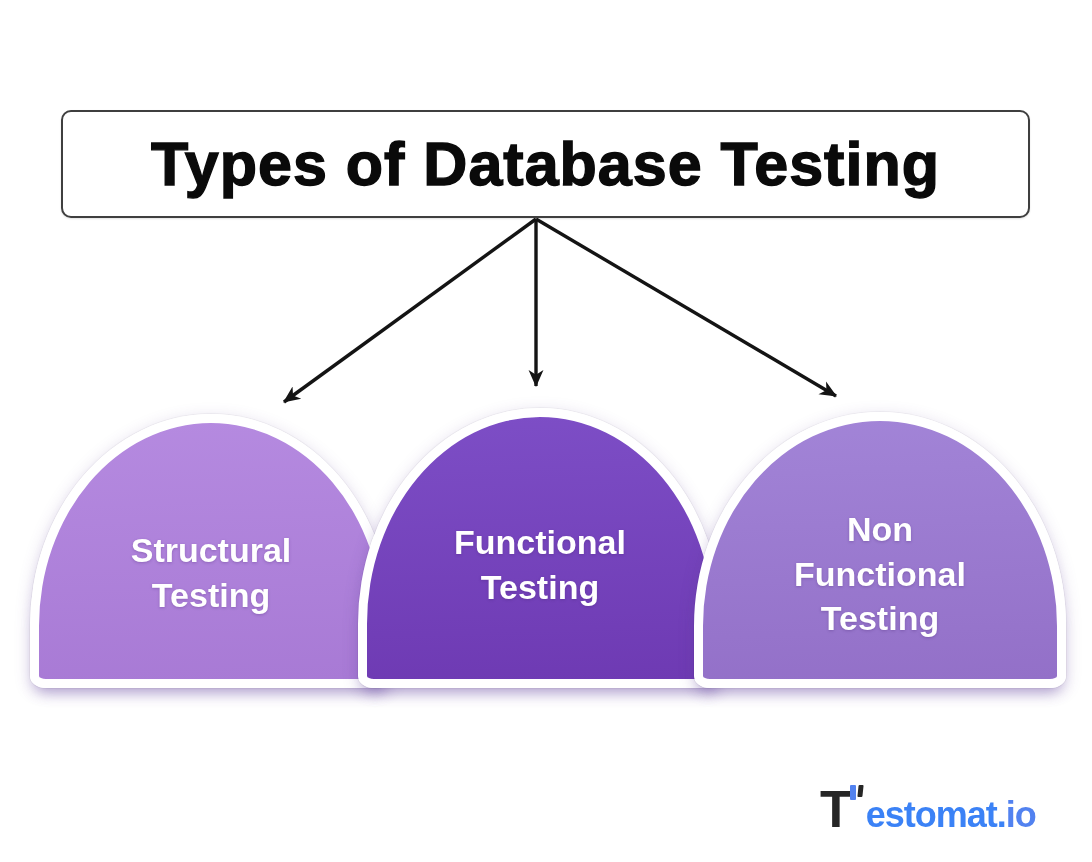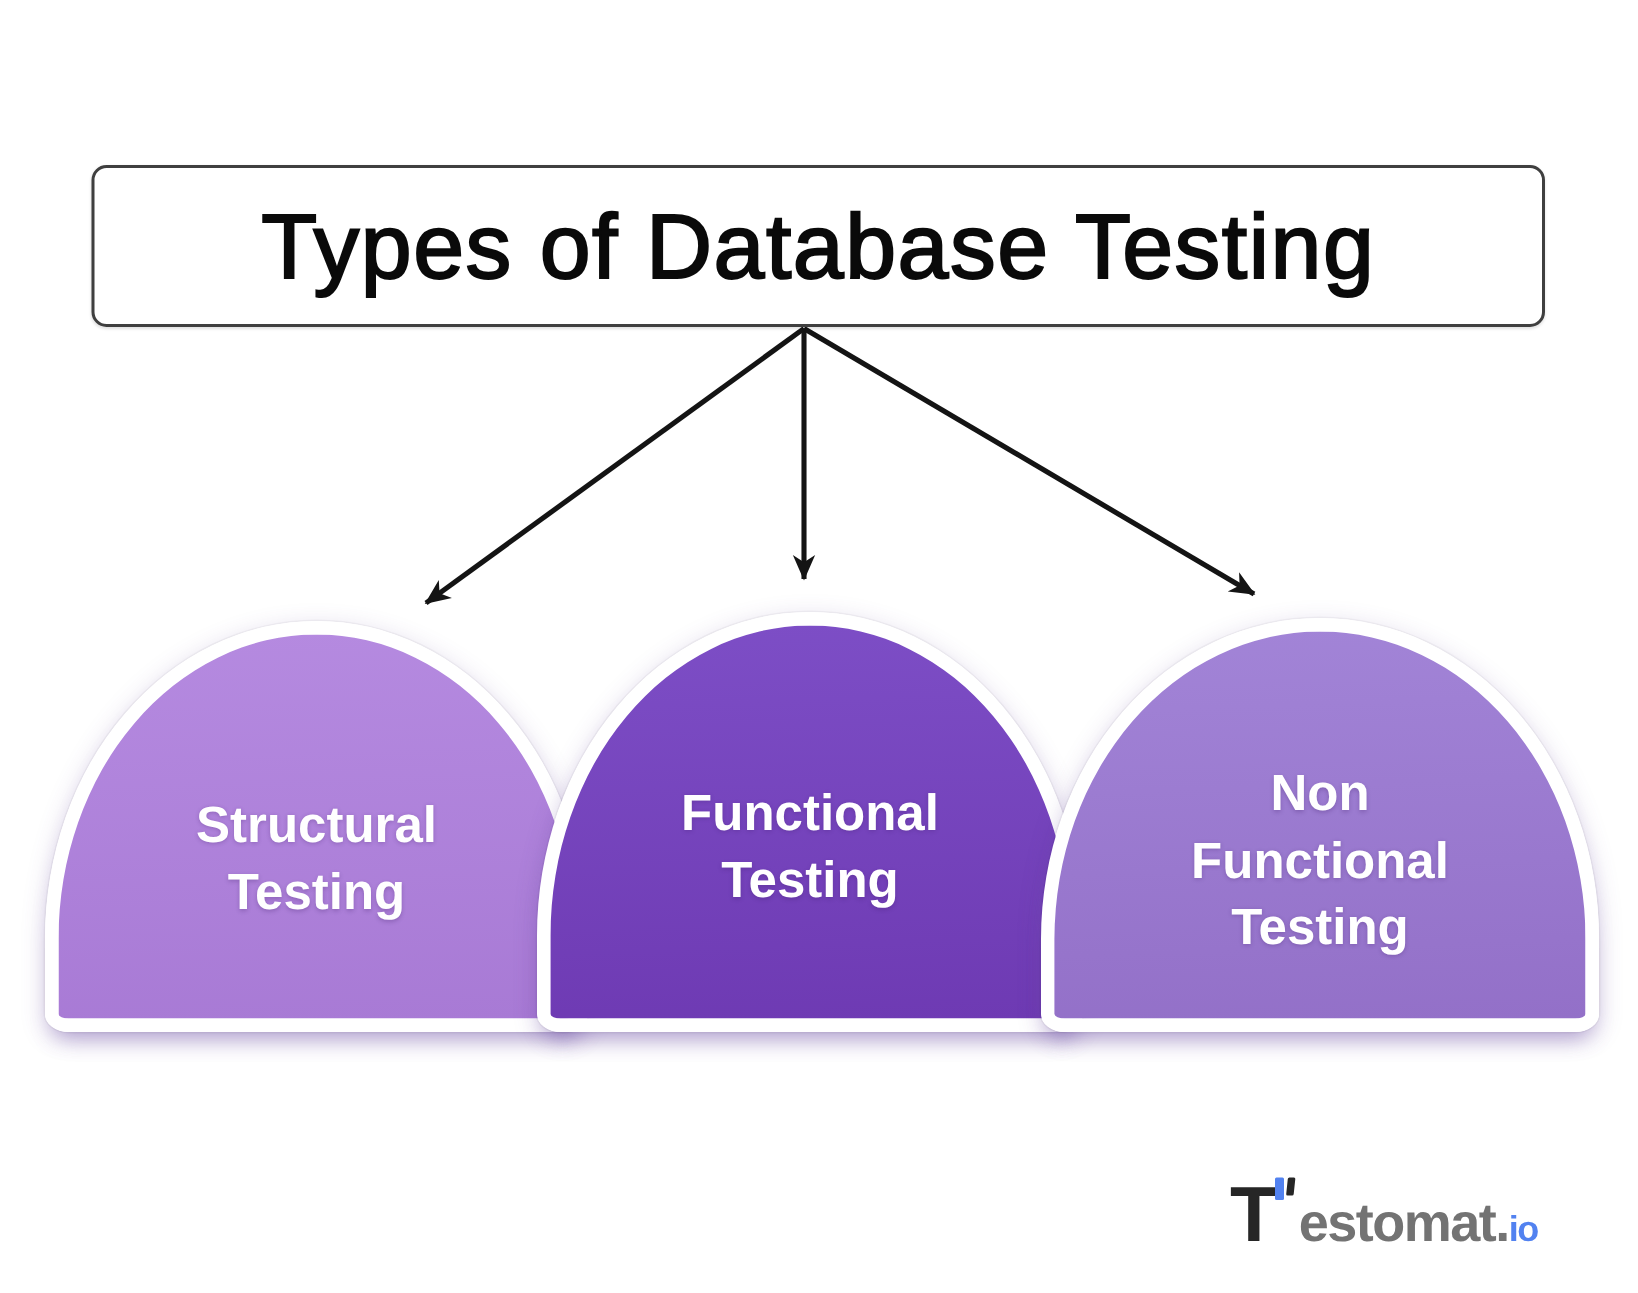--- a/index.html
+++ b/index.html
@@ -28,21 +28,21 @@
     border: 2px solid #3f3f3f;
     border-radius: 10px;
     display: flex;
     align-items: center;
     justify-content: center;
     box-shadow: 0 1px 2px rgba(0,0,0,0.12);
     z-index: 5;
   }
   .title-text {
     font-size: 61px;
-    font-weight: 400;
+    font-weight: 700;
     letter-spacing: 1px;
     color: #0a0a0a;
     -webkit-text-stroke: 1.4px #0a0a0a;
     white-space: nowrap;
   }
 
   
   .arrows {
     position: absolute;
     left: 0;
@@ -135,21 +135,21 @@
     border-radius: 1px;
     transform: skewX(-6deg);
   }
   .logo-name {
     font-size: 36px;
     font-weight: 700;
     letter-spacing: -1px;
     color: #262626;
   }
   .logo-tld {
-    font-size: 24px;
+    font-size: 36px;
     font-weight: 700;
     letter-spacing: -1px;
   }
 </style>
 </head>
 <body>
 
 <div class="canvas">
 
   <div class="title-box">
@@ -182,17 +182,17 @@
 Functional
 Testing</div>
   </div>
 
   <div class="logo">
     <span class="logo-t" style="color: rgb(38, 38, 38);">T</span>
     <span class="logo-ticks">
       <span class="tick-accent" style="background: rgb(82, 130, 240);"></span>
       <span class="tick-dark" style="background: rgb(38, 38, 38);"></span>
     </span>
-    <span class="logo-name" style="color: #737373; margin-top: 12px;">estomat.</span>
+    <span class="logo-name" style="color: #3b82f6; margin-top: 12px;">estomat.</span>
     <span class="logo-tld" style="color: rgb(82, 130, 240);">io</span>
   </div>
 
 </div>
 
 </body></html>

